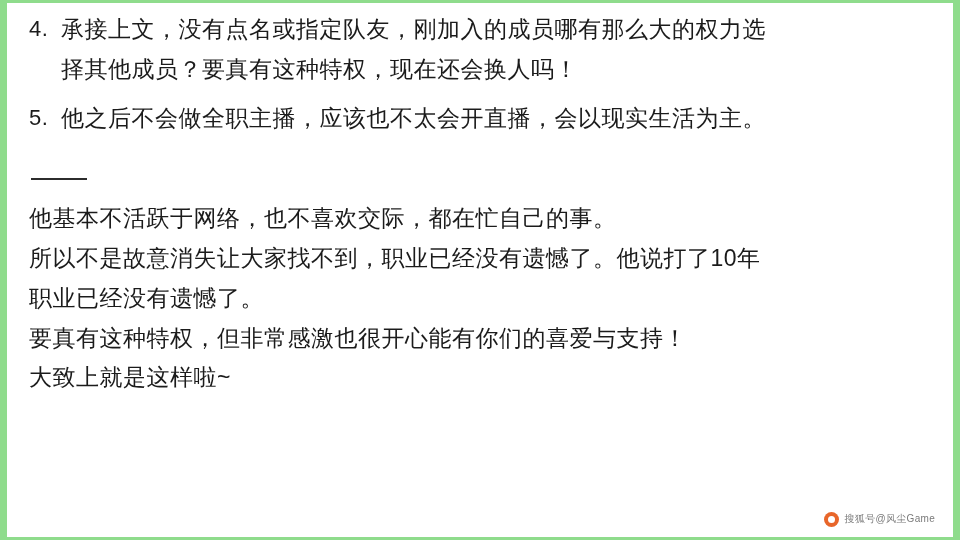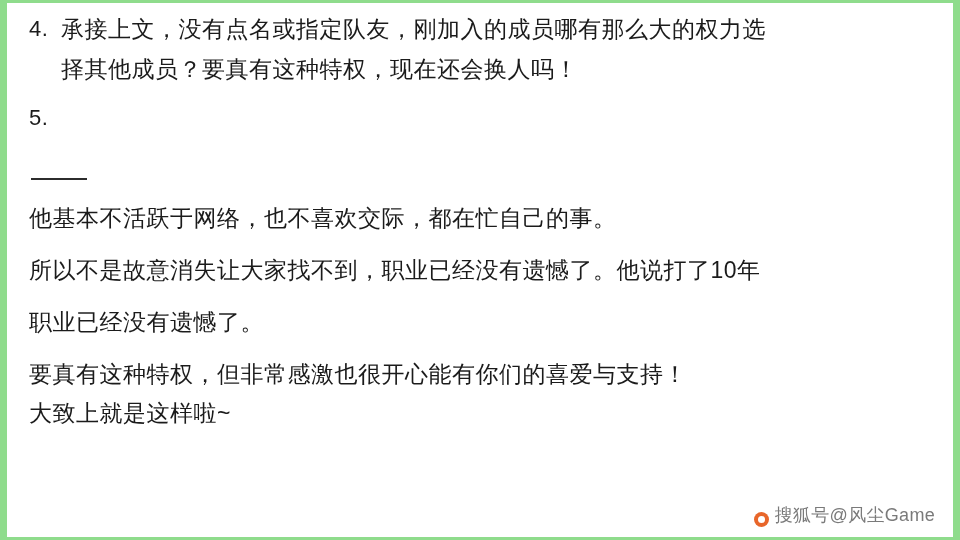--- a/index.html
+++ b/index.html
@@ -63,35 +63,34 @@
   }
   .para {
     margin-top: 18px;
     font-size: 23px;
     line-height: 40px;
     letter-spacing: 0.5px;
   }
   .para .ln {
     display: block;
     white-space: pre;
-    margin-top: 12px;
   }
   .closing {
     font-size: 23px;
     line-height: 38px;
     letter-spacing: 0.5px;
   }
   .watermark {
     position: absolute;
     right: 18px;
     bottom: 10px;
     display: flex;
-    align-items: flex-end;
+    align-items: flex-start;
     gap: 6px;
-    font-size: 18px;
+    font-size: 10px;
     color: #7a7a7a;
     letter-spacing: 0.3px;
   }
   .watermark .logo {
     display: inline-block;
     width: 15px;
     height: 15px;
     border-radius: 50%;
     background: #e8662a;
     position: relative;
@@ -117,20 +116,21 @@
       <span class="num">4.</span>
       <span class="body">
         <span class="ln">承接上文，没有点名或指定队友，刚加入的成员哪有那么大的权力选</span>
         <span class="ln">择其他成员？要真有这种特权，现在还会换人吗！</span>
       </span>
     </div>
 
     <div class="numbered item-5">
       <span class="num">5.</span>
       <span class="body">
+        <span class="ln">他之后不会做全职主播，应该也不太会开直播，会以现实生活为主。</span>
       </span>
     </div>
 
     <div class="divider"></div>
 
     <div class="para">
       <span class="ln">他基本不活跃于网络，也不喜欢交际，都在忙自己的事。</span>
       <span class="ln">所以不是故意消失让大家找不到，职业已经没有遗憾了。他说打了10年</span>
       <span class="ln">职业已经没有遗憾了。</span>
       <span class="ln">要真有这种特权，但非常感激也很开心能有你们的喜爱与支持！</span>

